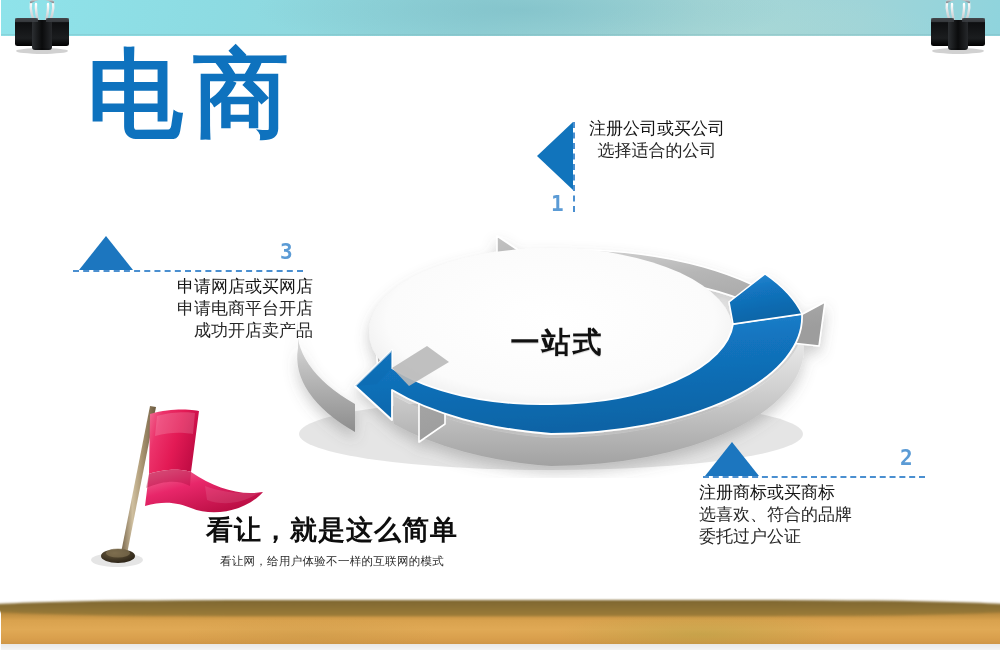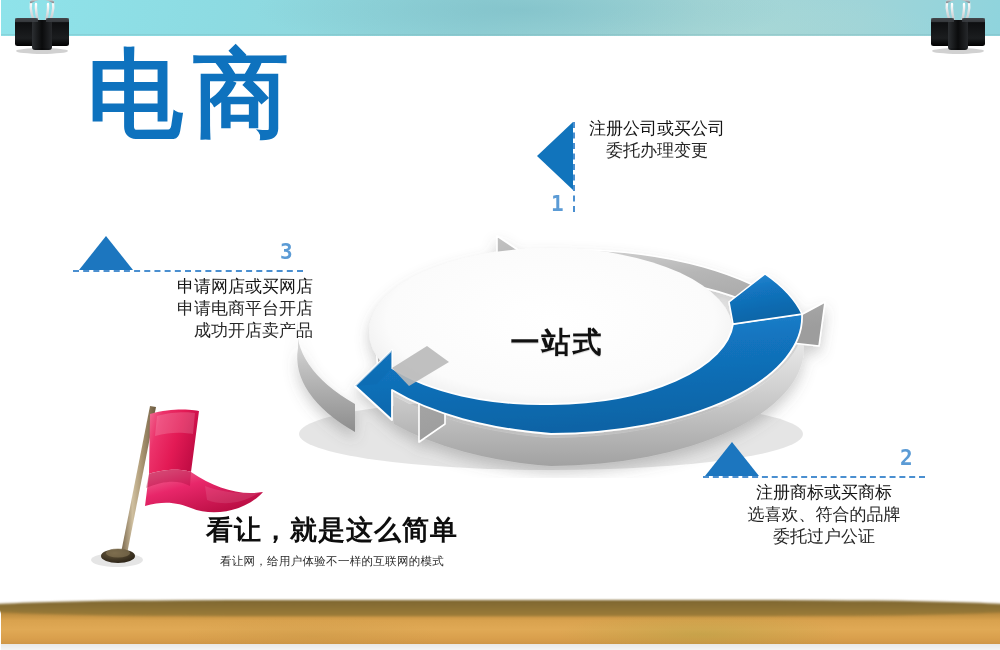--- a/index.html
+++ b/index.html
@@ -117,21 +117,21 @@
   #co1 .tri-left { position:absolute; left:0; top:4px; }
   #co1 .dash-v { position:absolute; left:36px; top:4px; height:90px; }
   #co1 .num { position:absolute; left:14px; top:74px; }
   #co1 .txt { position:absolute; left:52px; top:0px; text-align:center; }
 
   
   #co2 { left:690px; top:432px; }
   #co2 .tri-up { position:absolute; left:14px; top:10px; }
   #co2 .dash-h { position:absolute; left:12px; top:44px; width:222px; }
   #co2 .num { position:absolute; left:209px; top:14px; }
-  #co2 .txt { position:absolute; left:8px; top:50px; text-align:center; width:250px; }
+  #co2 .txt { position:absolute; left:8px; top:50px; width:250px; }
 
   
   #co3 { left:60px; top:230px; }
   #co3 .tri-up { position:absolute; left:18px; top:6px; }
   #co3 .dash-h { position:absolute; left:12px; top:40px; width:230px; }
   #co3 .num { position:absolute; left:219px; top:10px; }
   #co3 .txt { position:absolute; left:-4px; top:46px; text-align:right; width:256px; }
 
   
   .flag { position:absolute; left:86px; top:400px; width:190px; height:180px; }
@@ -310,21 +310,21 @@
   <div class="cycle-center-label">
     <span>一站式</span>
   </div>
 
   <div class="callout" id="co1">
     <div class="tri-left"></div>
     <div class="dash-v"></div>
     <div class="num">1</div>
     <div class="txt">
       <div class="head">注册公司或买公司</div>
-      <div class="line">委托办理变更</div>
+      <div class="line">选择适合的公司</div>
     </div>
   </div>
 
   <div class="callout" id="co2">
     <div class="tri-up"></div>
     <div class="dash-h"></div>
     <div class="num">2</div>
     <div class="txt">
       <div class="head">注册商标或买商标</div>
       <div class="line">选喜欢、符合的品牌</div>

